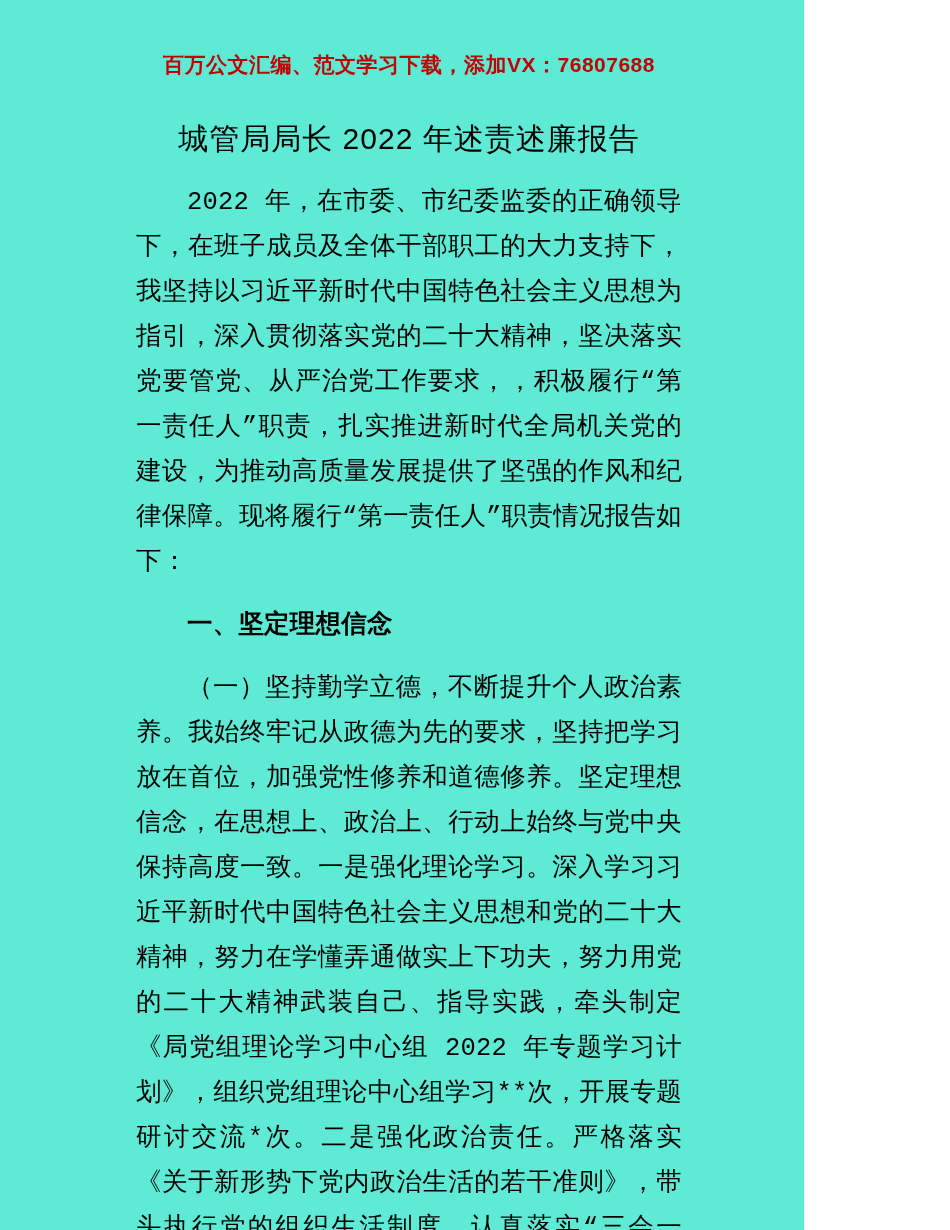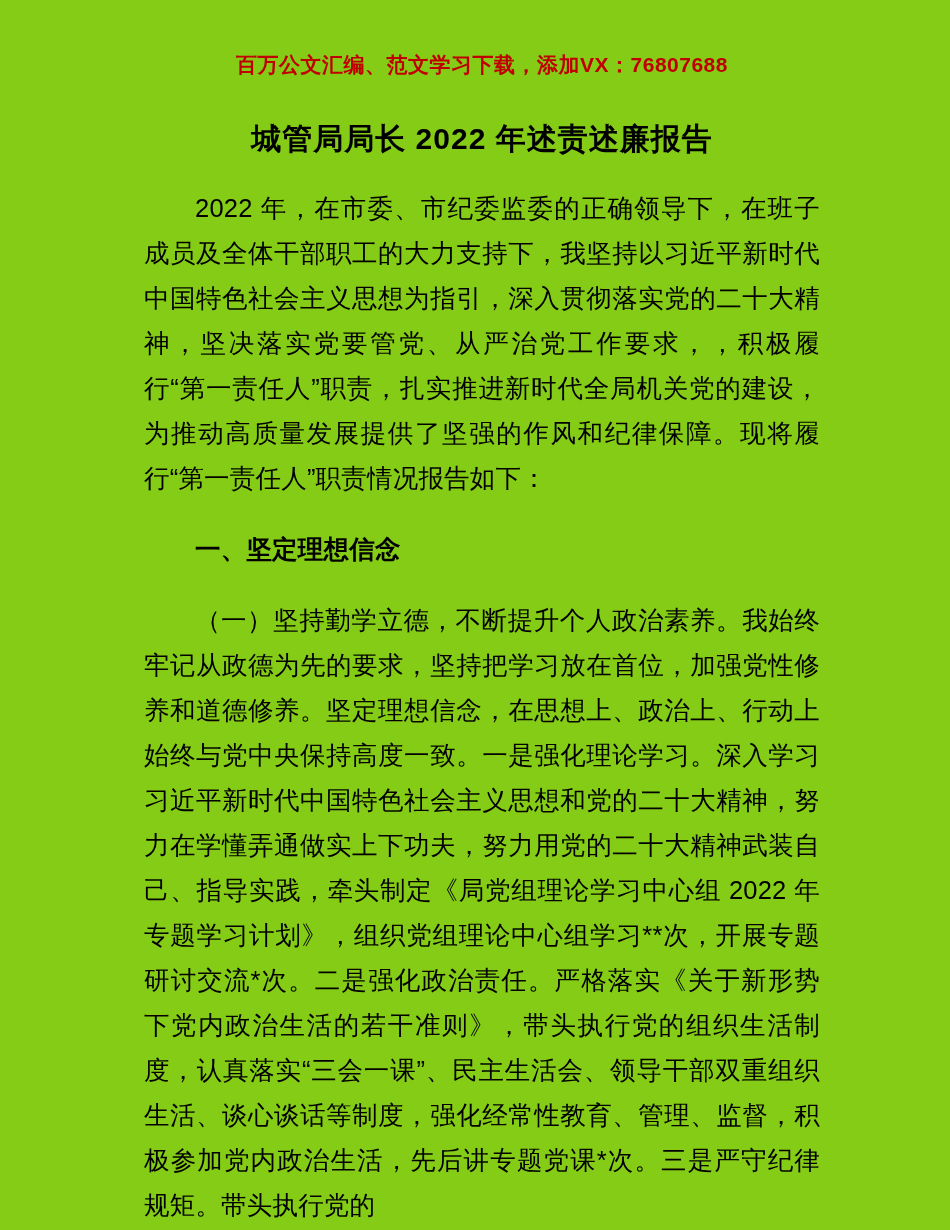--- a/index.html
+++ b/index.html
@@ -9,54 +9,54 @@
   }
   body {
     width: 950px;
     height: 1230px;
     font-family: "Liberation Serif", "DejaVu Serif", serif;
     color: #000000;
     overflow: hidden;
   }
   .page {
     position: relative;
-    width: 950px;
+    width: 804px;
     height: 1230px;
-    background: #84cc16;
+    background: #5eead4;
     box-sizing: border-box;
     padding: 0 118px 0 132px;
   }
   .watermark {
     text-align: center;
     color: #c00000;
     font-family: "Liberation Sans", "DejaVu Sans", sans-serif;
     font-weight: bold;
     font-size: 21px;
     letter-spacing: 0.5px;
     padding-top: 52px;
     line-height: 1.2;
     white-space: nowrap;
   }
   .doc-title {
     text-align: center;
     font-family: "Liberation Sans", "DejaVu Sans", sans-serif;
-    font-weight: bold;
+    font-weight: normal;
     font-size: 30px;
     letter-spacing: 1px;
     margin-top: 42px;
     margin-bottom: 6px;
   }
   .para {
-    font-family: Liberation Sans, sans-serif;
+    font-family: Liberation Mono, monospace;
     font-size: 25.5px;
     line-height: 45px;
     text-align: justify;
     text-justify: inter-ideograph;
     text-indent: 2em;
-    margin: 12px;
+    margin: 4px;
     padding-top: 14px;
     letter-spacing: 0.2px;
   }
   .para.heading {
     font-weight: bold;
   }
   .clip-last {
     overflow: hidden;
   }
 </style>

